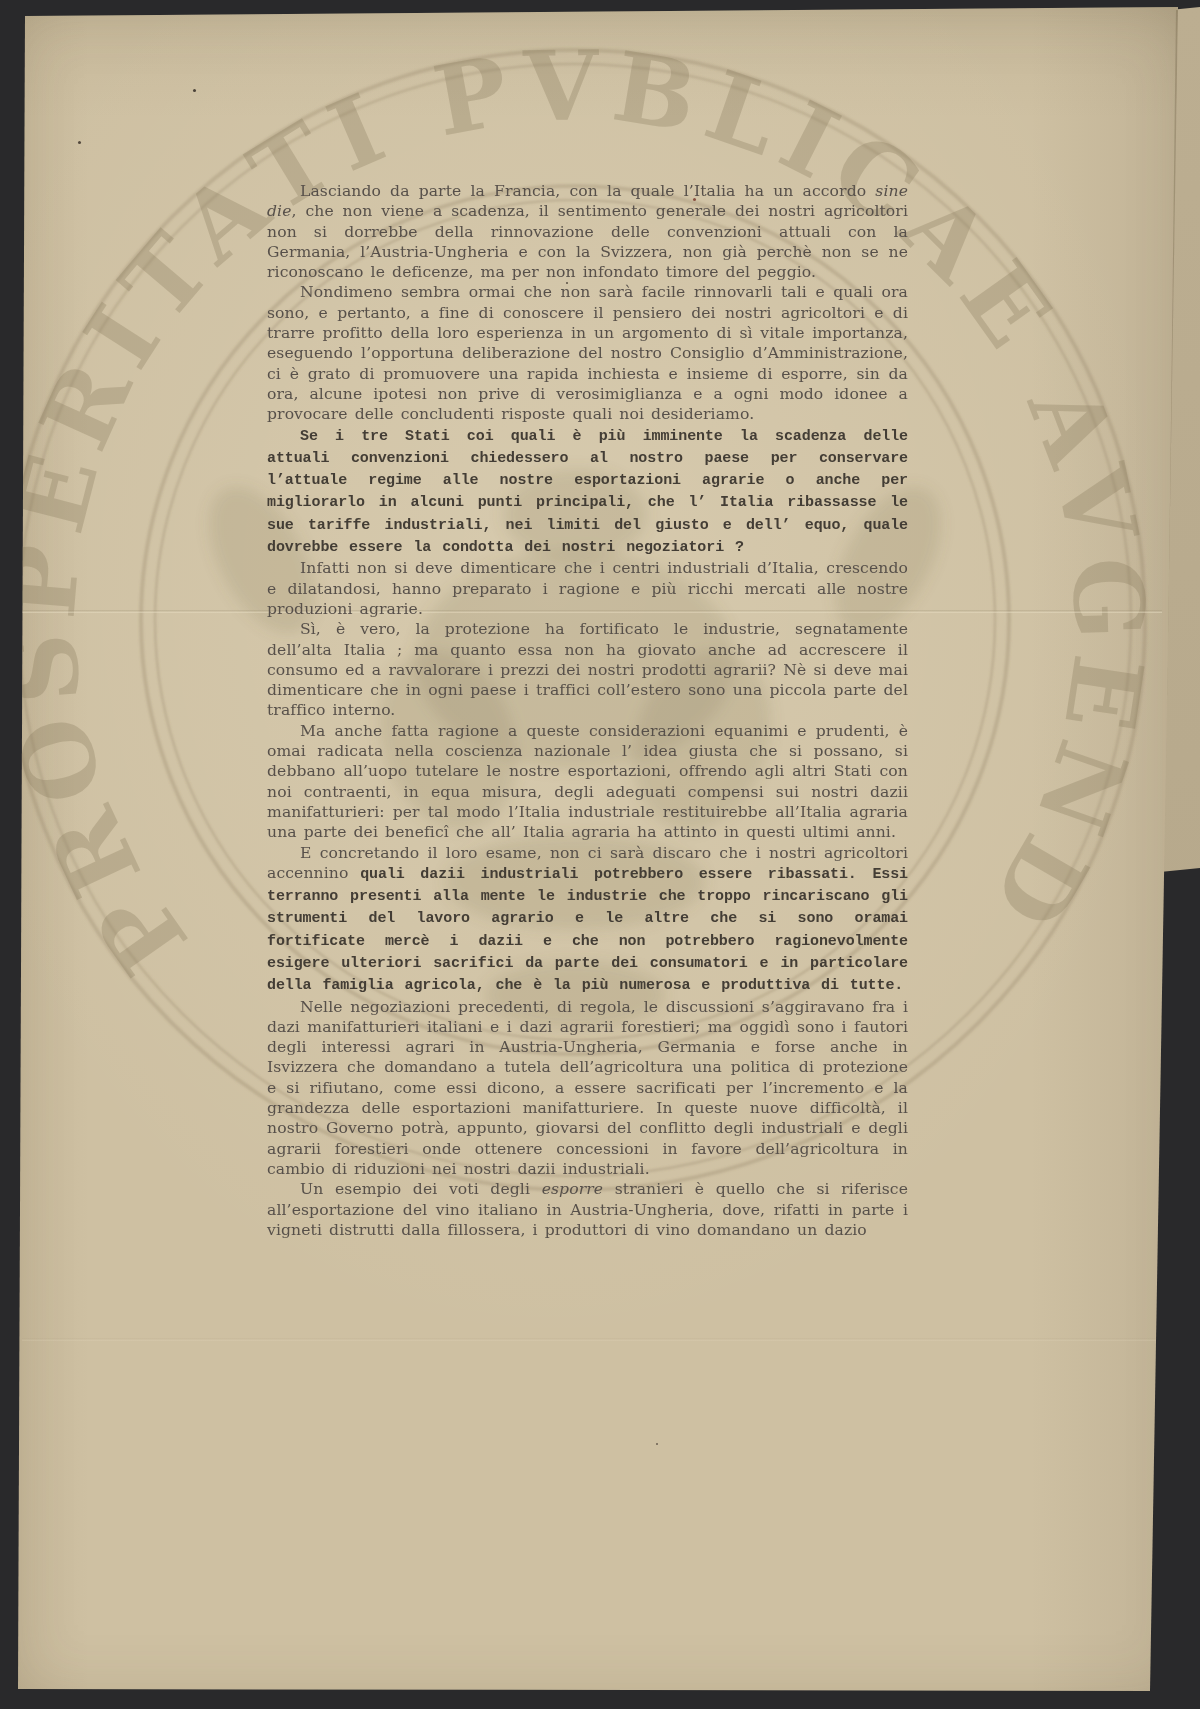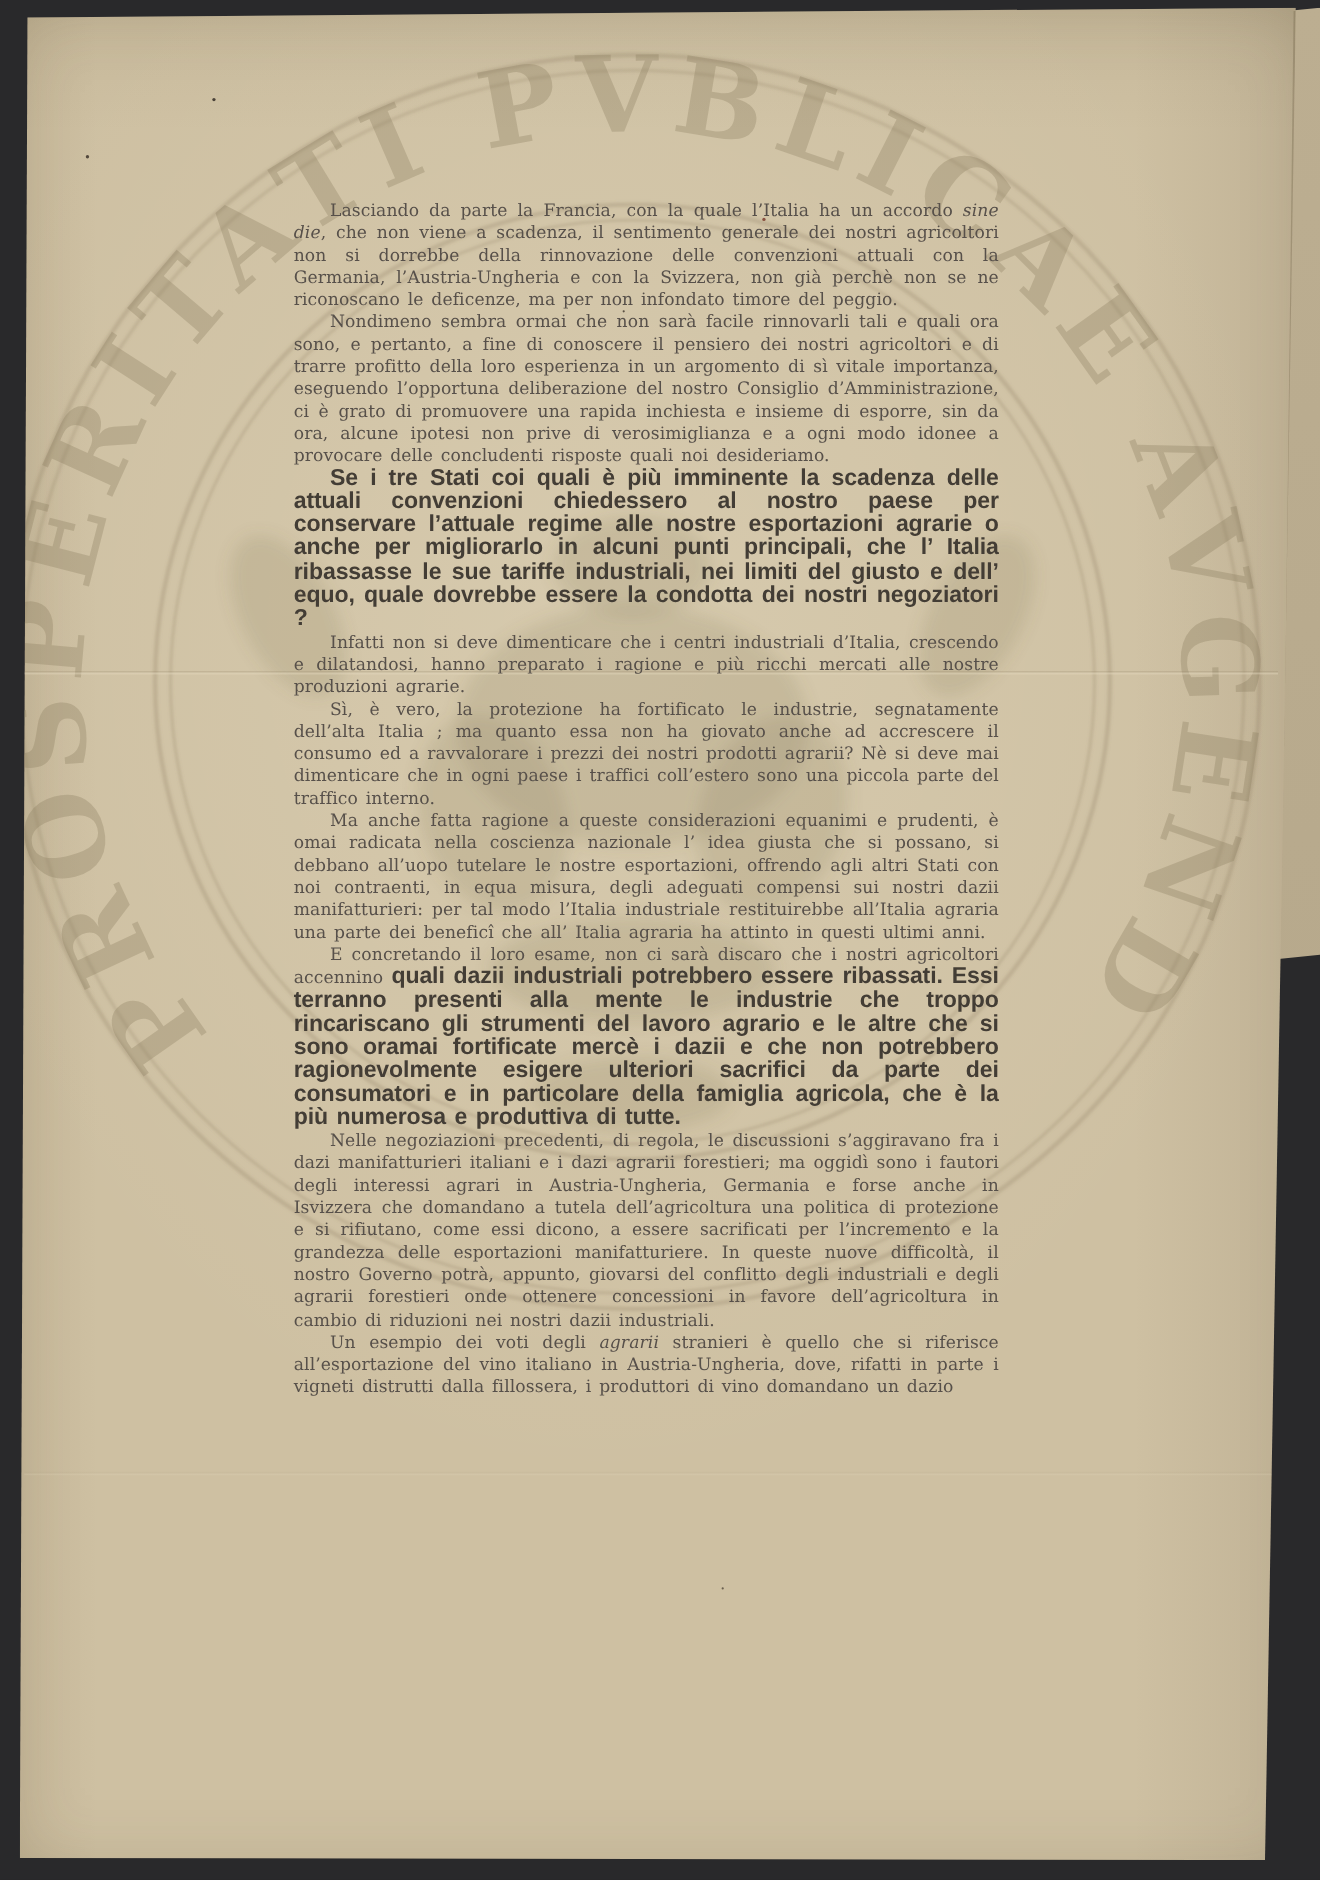--- a/index.html
+++ b/index.html
@@ -62,23 +62,23 @@
     font-size:15.6px;line-height:20.3px;
     color:#57504a;
     text-align:justify;
     word-spacing:2px;
     letter-spacing:0.1px;
   }
   .para{margin:0;text-indent:33px;}
   .run-regular{font-style:normal;}
   .run-italic{font-style:italic;}
   .run-bold{
-    font-family:Liberation Sans, sans-serif;
+    font-family:Liberation Mono, monospace;
     font-weight:700;
-    font-size:21px;
+    font-size:15px;
     letter-spacing:-0.1px;
     color:#433d35;
   }
 </style>
 </head>
 <body>
 
 <div class="scan">
 
   <div class="under-sheet"></div>
@@ -128,17 +128,17 @@
 
     <div class="text-block">
         <p class="para"><span class="run-regular">Lasciando da parte la Francia, con la quale l’Italia ha un accordo </span><span class="run-italic">sine die</span><span class="run-regular">, che non viene a scadenza, il sentimento generale dei nostri agricoltori non si dorrebbe della rinnovazione delle convenzioni attuali con la Germania, l’Austria-Ungheria e con la Svizzera, non già perchè non se ne riconoscano le deficenze, ma per non infondato timore del peggio.</span></p>
         <p class="para"><span class="run-regular">Nondimeno sembra ormai che non sarà facile rinnovarli tali e quali ora sono, e pertanto, a fine di conoscere il pensiero dei nostri agricoltori e di trarre profitto della loro esperienza in un argomento di sì vitale importanza, eseguendo l’opportuna deliberazione del nostro Consiglio d’Amministrazione, ci è grato di promuovere una rapida inchiesta e insieme di esporre, sin da ora, alcune ipotesi non prive di verosimiglianza e a ogni modo idonee a provocare delle concludenti risposte quali noi desideriamo.</span></p>
         <p class="para"><span class="run-bold">Se i tre Stati coi quali è più imminente la scadenza delle attuali convenzioni chiedessero al nostro paese per conservare l’attuale regime alle nostre esportazioni agrarie o anche per migliorarlo in alcuni punti principali, che l’ Italia ribassasse le sue tariffe industriali, nei limiti del giusto e dell’ equo, quale dovrebbe essere la condotta dei nostri negoziatori ?</span></p>
         <p class="para"><span class="run-regular">Infatti non si deve dimenticare che i centri industriali d’Italia, crescendo e dilatandosi, hanno preparato i ragione e più ricchi mercati alle nostre produzioni agrarie.</span></p>
         <p class="para"><span class="run-regular">Sì, è vero, la protezione ha fortificato le industrie, segnatamente dell’alta Italia ; ma quanto essa non ha giovato anche ad accrescere il consumo ed a ravvalorare i prezzi dei nostri prodotti agrarii? Nè si deve mai dimenticare che in ogni paese i traffici coll’estero sono una piccola parte del traffico interno.</span></p>
         <p class="para"><span class="run-regular">Ma anche fatta ragione a queste considerazioni equanimi e prudenti, è omai radicata nella coscienza nazionale l’ idea giusta che si possano, si debbano all’uopo tutelare le nostre esportazioni, offrendo agli altri Stati con noi contraenti, in equa misura, degli adeguati compensi sui nostri dazii manifatturieri: per tal modo l’Italia industriale restituirebbe all’Italia agraria una parte dei beneficî che all’ Italia agraria ha attinto in questi ultimi anni.</span></p>
         <p class="para"><span class="run-regular">E concretando il loro esame, non ci sarà discaro che i nostri agricoltori accennino </span><span class="run-bold">quali dazii industriali potrebbero essere ribassati. Essi terranno presenti alla mente le industrie che troppo rincariscano gli strumenti del lavoro agrario e le altre che si sono oramai fortificate mercè i dazii e che non potrebbero ragionevolmente esigere ulteriori sacrifici da parte dei consumatori e in particolare della famiglia agricola, che è la più numerosa e produttiva di tutte.</span></p>
         <p class="para"><span class="run-regular">Nelle negoziazioni precedenti, di regola, le discussioni s’aggiravano fra i dazi manifatturieri italiani e i dazi agrarii forestieri; ma oggidì sono i fautori degli interessi agrari in Austria-Ungheria, Germania e forse anche in Isvizzera che domandano a tutela dell’agricoltura una politica di protezione e si rifiutano, come essi dicono, a essere sacrificati per l’incremento e la grandezza delle esportazioni manifatturiere. In queste nuove difficoltà, il nostro Governo potrà, appunto, giovarsi del conflitto degli industriali e degli agrarii forestieri onde ottenere concessioni in favore dell’agricoltura in cambio di riduzioni nei nostri dazii industriali.</span></p>
-        <p class="para"><span class="run-regular">Un esempio dei voti degli </span><span class="run-italic">agrarii</span><span class="run-regular"> stranieri è quello che si riferisce all’esportazione del vino italiano in Austria-Ungheria, dove, rifatti in parte i vigneti distrutti dalla fillossera, i produttori di vino domandano un dazio</span></p>
+        <p class="para"><span class="run-regular">Un esempio dei voti degli </span><span class="run-italic">esporre</span><span class="run-regular"> stranieri è quello che si riferisce all’esportazione del vino italiano in Austria-Ungheria, dove, rifatti in parte i vigneti distrutti dalla fillossera, i produttori di vino domandano un dazio</span></p>
       </div>
 
   </div>
 </div>
 
 </body></html>

